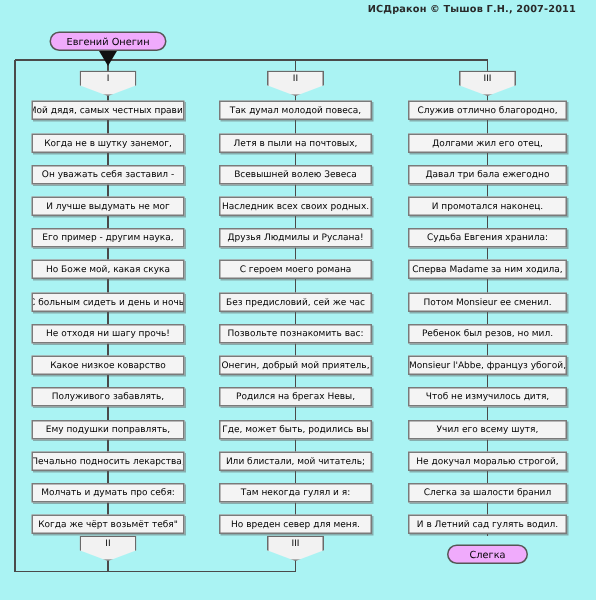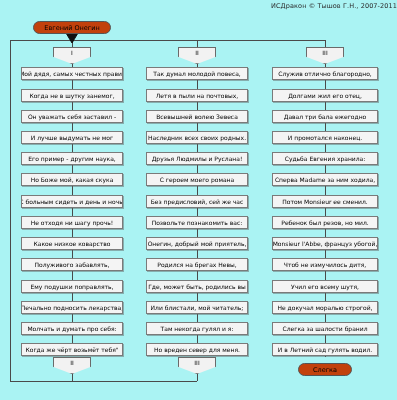--- a/index.html
+++ b/index.html
@@ -7,33 +7,34 @@
     width:397px;height:400px;
     background:#aaf3f3;
     font-family:"DejaVu Sans","Liberation Sans",sans-serif;
     overflow:hidden;
     position:relative;
   }
   #canvas{position:absolute;left:0;top:0;width:397px;height:400px;}
 
   
   .copyright{
-    position:absolute;right:0;top:2px;
+    position:absolute;right:13px;top:2px;
     font-size:6.5px;color:#2a2a2a;white-space:nowrap;
     letter-spacing:.1px;
+    font-weight:bold;
   }
 
   
   svg.rails{position:absolute;left:0;top:0;width:397px;height:400px;pointer-events:none;}
 
   
   .capsule{
     position:absolute;
     box-sizing:border-box;
-    background:#c2410c;
+    background:#f0abfc;
     border:1px solid #555;
     border-radius:9px;
     height:13px;
     font-size:6.5px;
     color:#000;
     display:flex;align-items:center;justify-content:center;
     white-space:nowrap;
     text-align:right;
   }
 

